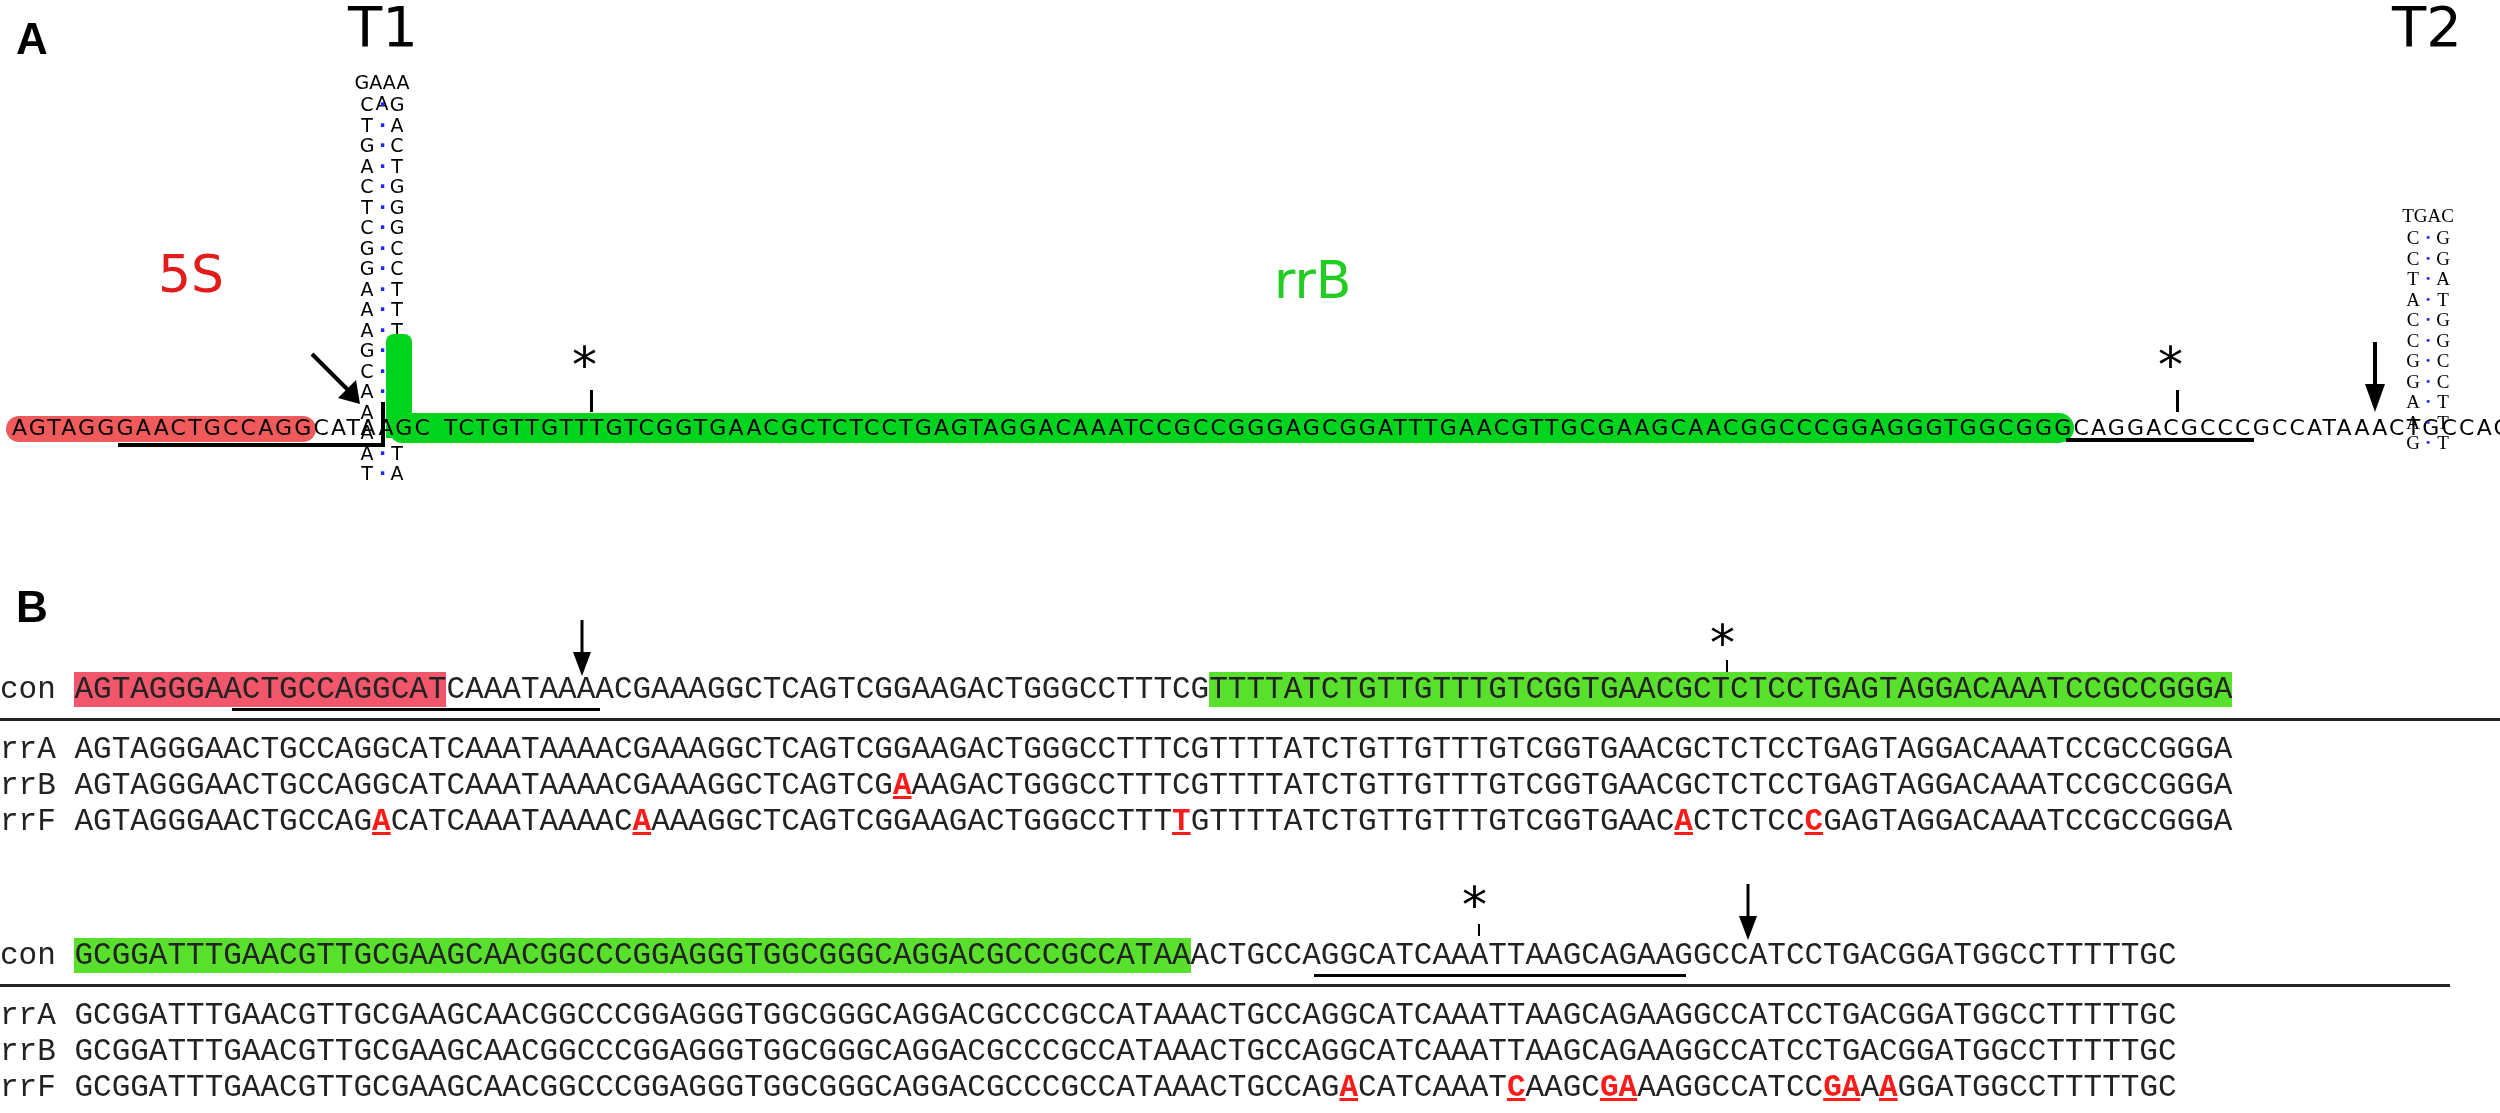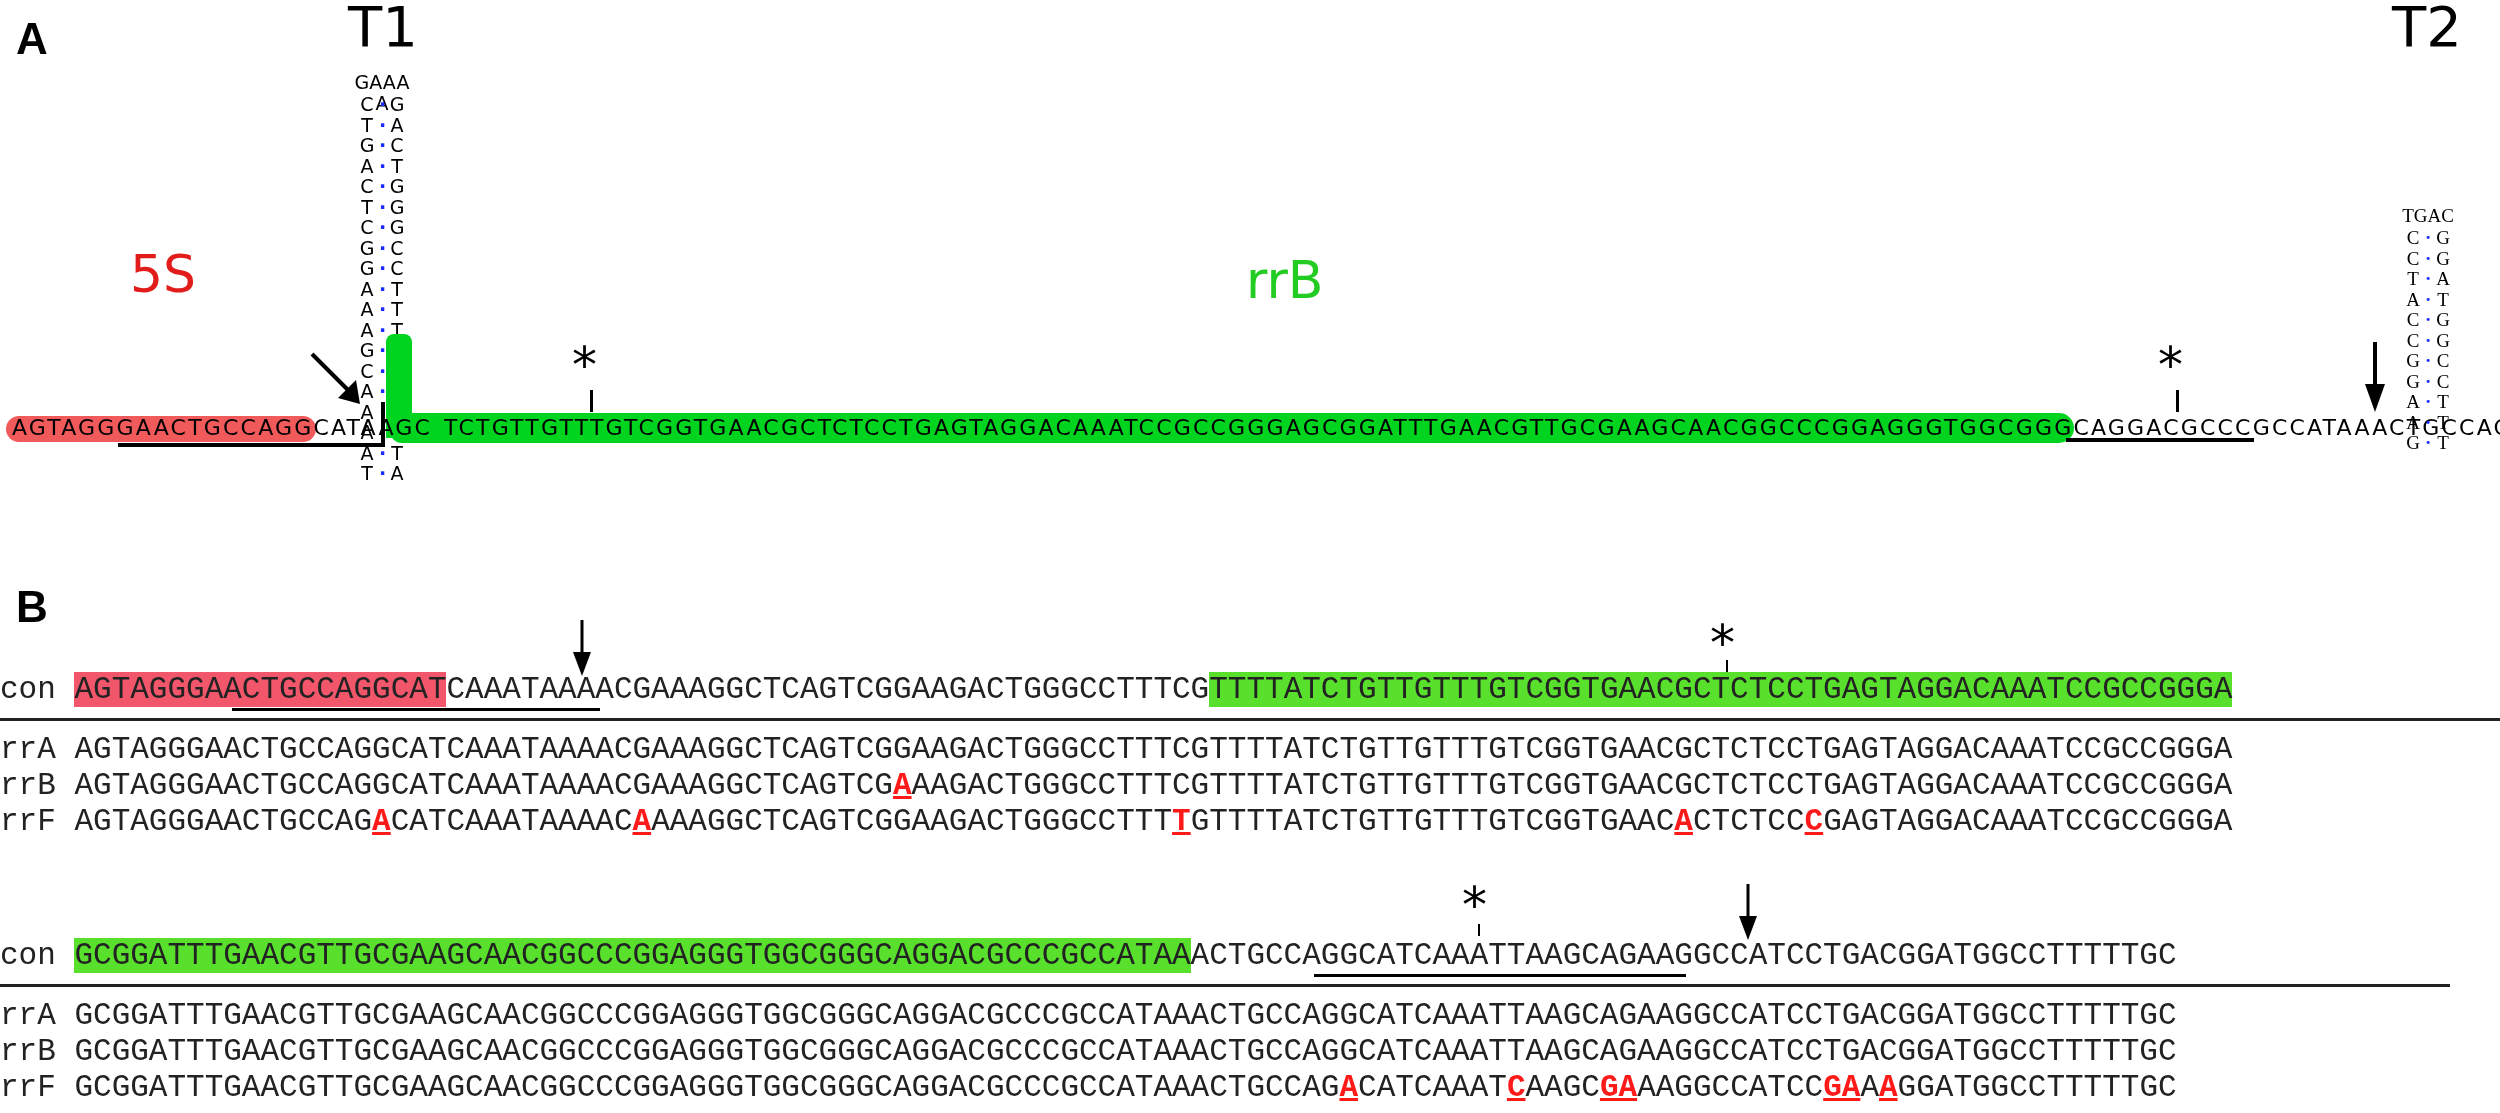--- a/index.html
+++ b/index.html
@@ -1,20 +1,20 @@
 <!DOCTYPE html>
 <html><head>
 <meta charset="utf-8">
 <style>
   html, body { margin:0; padding:0; background:#ffffff; }
   body { width:2500px; height:1113px; position:relative; overflow:hidden; font-family:"DejaVu Sans", sans-serif; color:#000; }
   .abs { position:absolute; }
   .panel-label { font-family:"Liberation Sans", sans-serif; font-weight:bold; font-size:44px; }
   .term-label { font-family:"DejaVu Sans", sans-serif; font-size:56px; }
-  .region-label { font-family:"DejaVu Sans", sans-serif; font-size:52px; }
+  .region-label { font-family:"DejaVu Sans", sans-serif; font-size:52px;margin-left:28px; }
   .seqA { font-family:"DejaVu Sans", sans-serif; font-size:22px; letter-spacing:2.2px; white-space:pre; line-height:30px; }
   .seqB { font-family:"Liberation Mono", monospace; font-size:31px; white-space:pre; line-height:36px; color:#222; }
   .rowlabel { font-family:"Liberation Mono", monospace; font-size:31px; color:#222; }
   .hl-red { background:#f2566b; }
   .hl-green { background:#58e02d; }
   .mut-u { color:#ff1a1a; font-weight:bold; text-decoration:underline; text-decoration-color:#ff1a1a; }
   .hp { font-family:"DejaVu Sans", sans-serif; font-size:19px; line-height:20.5px; text-align:center; }
   .hp-row { display:flex; justify-content:center; gap:4px; height:20.5px; }
   .hp-row span { width:16px; display:inline-block; }
   .bp { color:#1a2bff; font-weight:bold; width:6px !important; }

